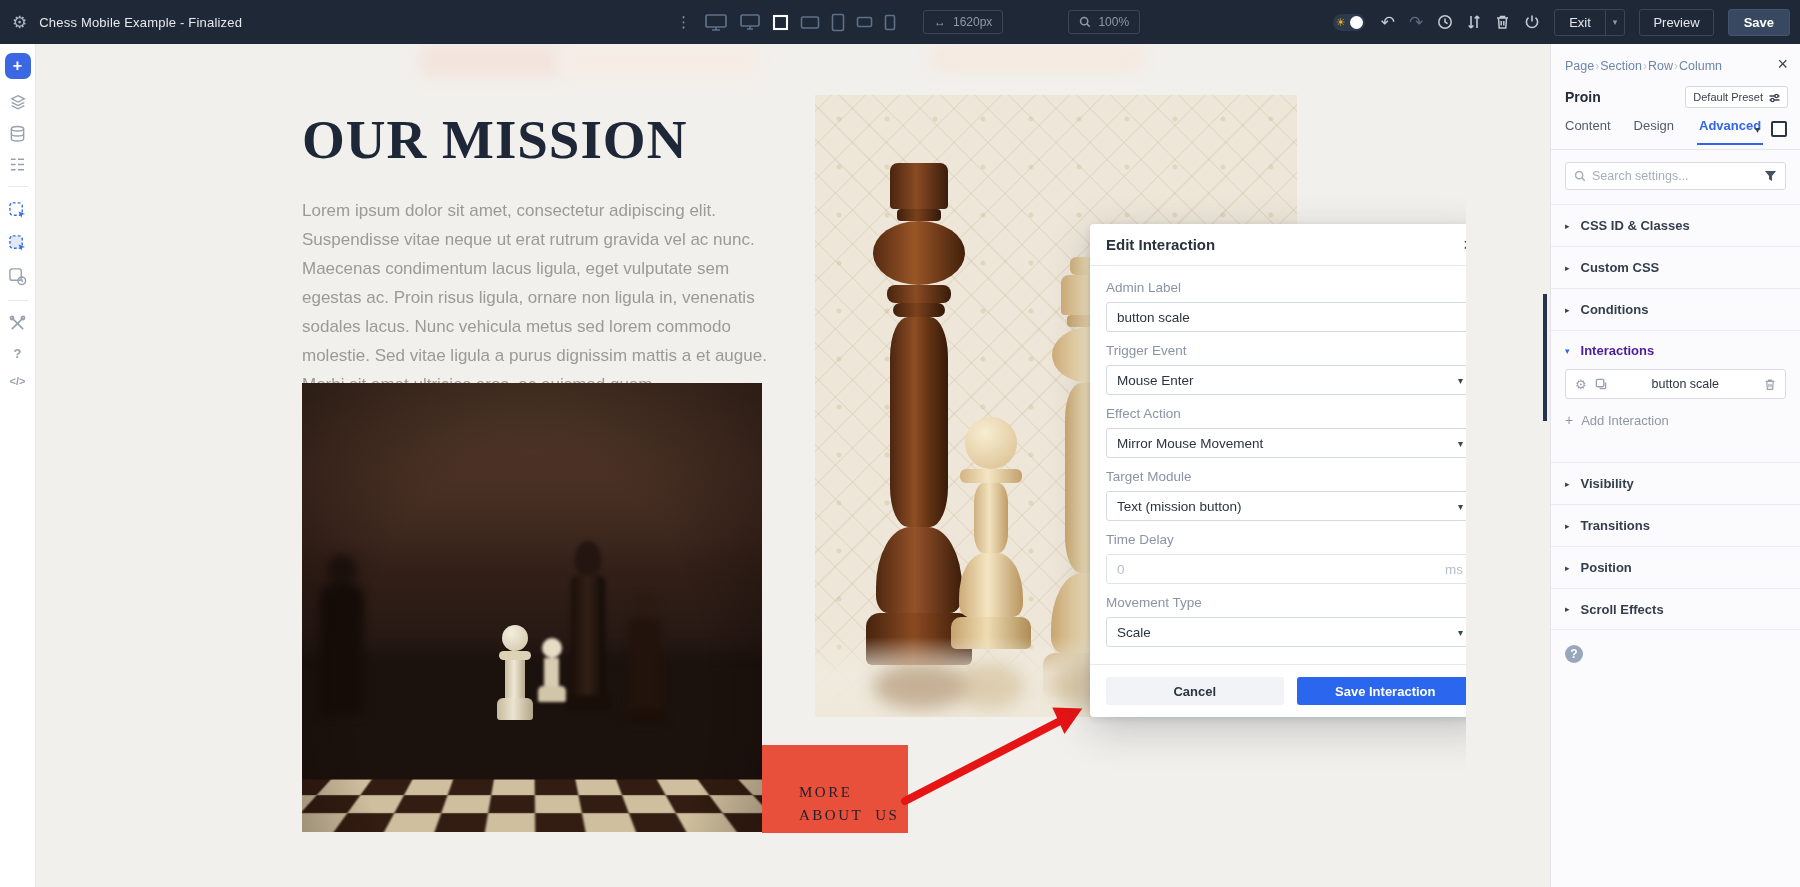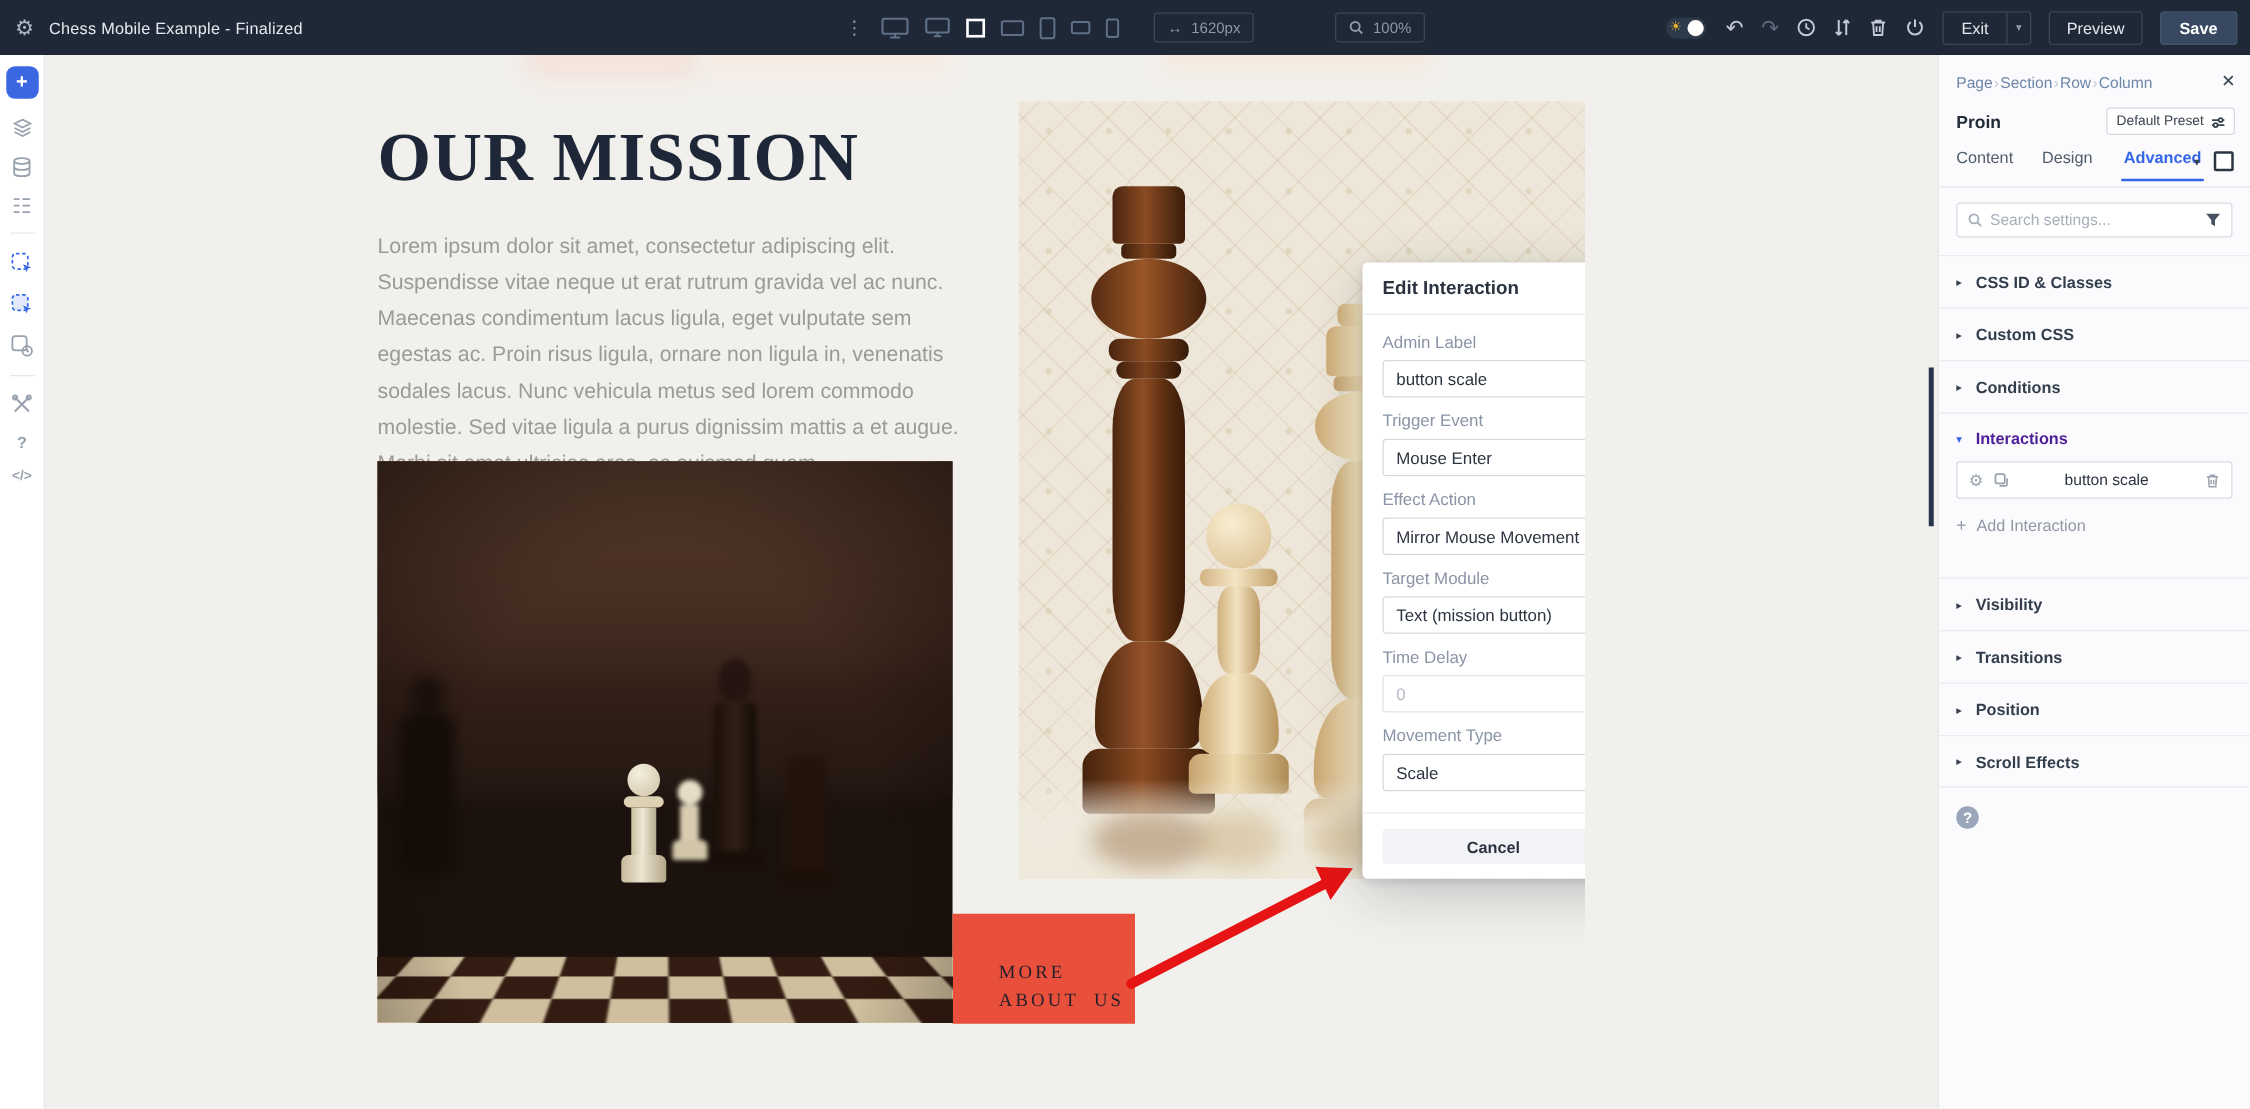--- a/index.html
+++ b/index.html
@@ -34,21 +34,21 @@
 
   
   .lsb { position:absolute; top:44px; left:0; width:36px; bottom:0; background:#ffffff; border-right:1px solid #e6e8ec; display:flex; flex-direction:column; align-items:center; z-index:50; }
   .lsb-add { width:26px; height:26px; margin-top:9px; background:#3b67e3; border-radius:7px; color:#fff; font-size:16px; line-height:25px; text-align:center; cursor:pointer; font-weight:700; }
   .lsb-ico { margin-top:14px; color:#98a1ae; cursor:pointer; }
   .lsb-ico.blue { color:#3b6ce7; }
   .lsb-div { width:20px; height:1px; background:#e6e8ec; margin-top:14px; }
   .lsb-txt { margin-top:14px; color:#98a1ae; font-size:11px; font-weight:700; cursor:pointer; }
 
   
-  .canvas { position:absolute; left:36px; top:30px; width:1232px; height:843px; background:#f2f0ec; overflow:hidden; }
+  .canvas { position:absolute; left:36px; top:44px; width:1430px; height:843px; background:#f2f0ec; overflow:hidden; }
   .blob { position:absolute; border-radius:12px; filter:blur(7px); }
   .mission-h { position:absolute; left:266px; top:64px; font-family:"Liberation Serif",serif; font-weight:700; font-size:55px; letter-spacing:1px; color:#1d2737; }
   .mission-p { position:absolute; left:266px; top:152px; width:465px; font-size:17px; line-height:29px; color:#9a9a97; }
 
   
   .photo-board { position:absolute; left:266px; top:339px; width:460px; height:449px; background:#1c120d; overflow:hidden; }
   .pb-bg { position:absolute; left:-5%; top:-5%; width:110%; height:65%;
     background:linear-gradient(180deg,#7a5943 0%,#5b3d2e 35%,#33201ا 70%,#241712 100%);
     background:linear-gradient(180deg,#7a5943 0%,#5b3d2e 35%,#332018 70%,#241712 100%);
     filter:blur(7px); }

